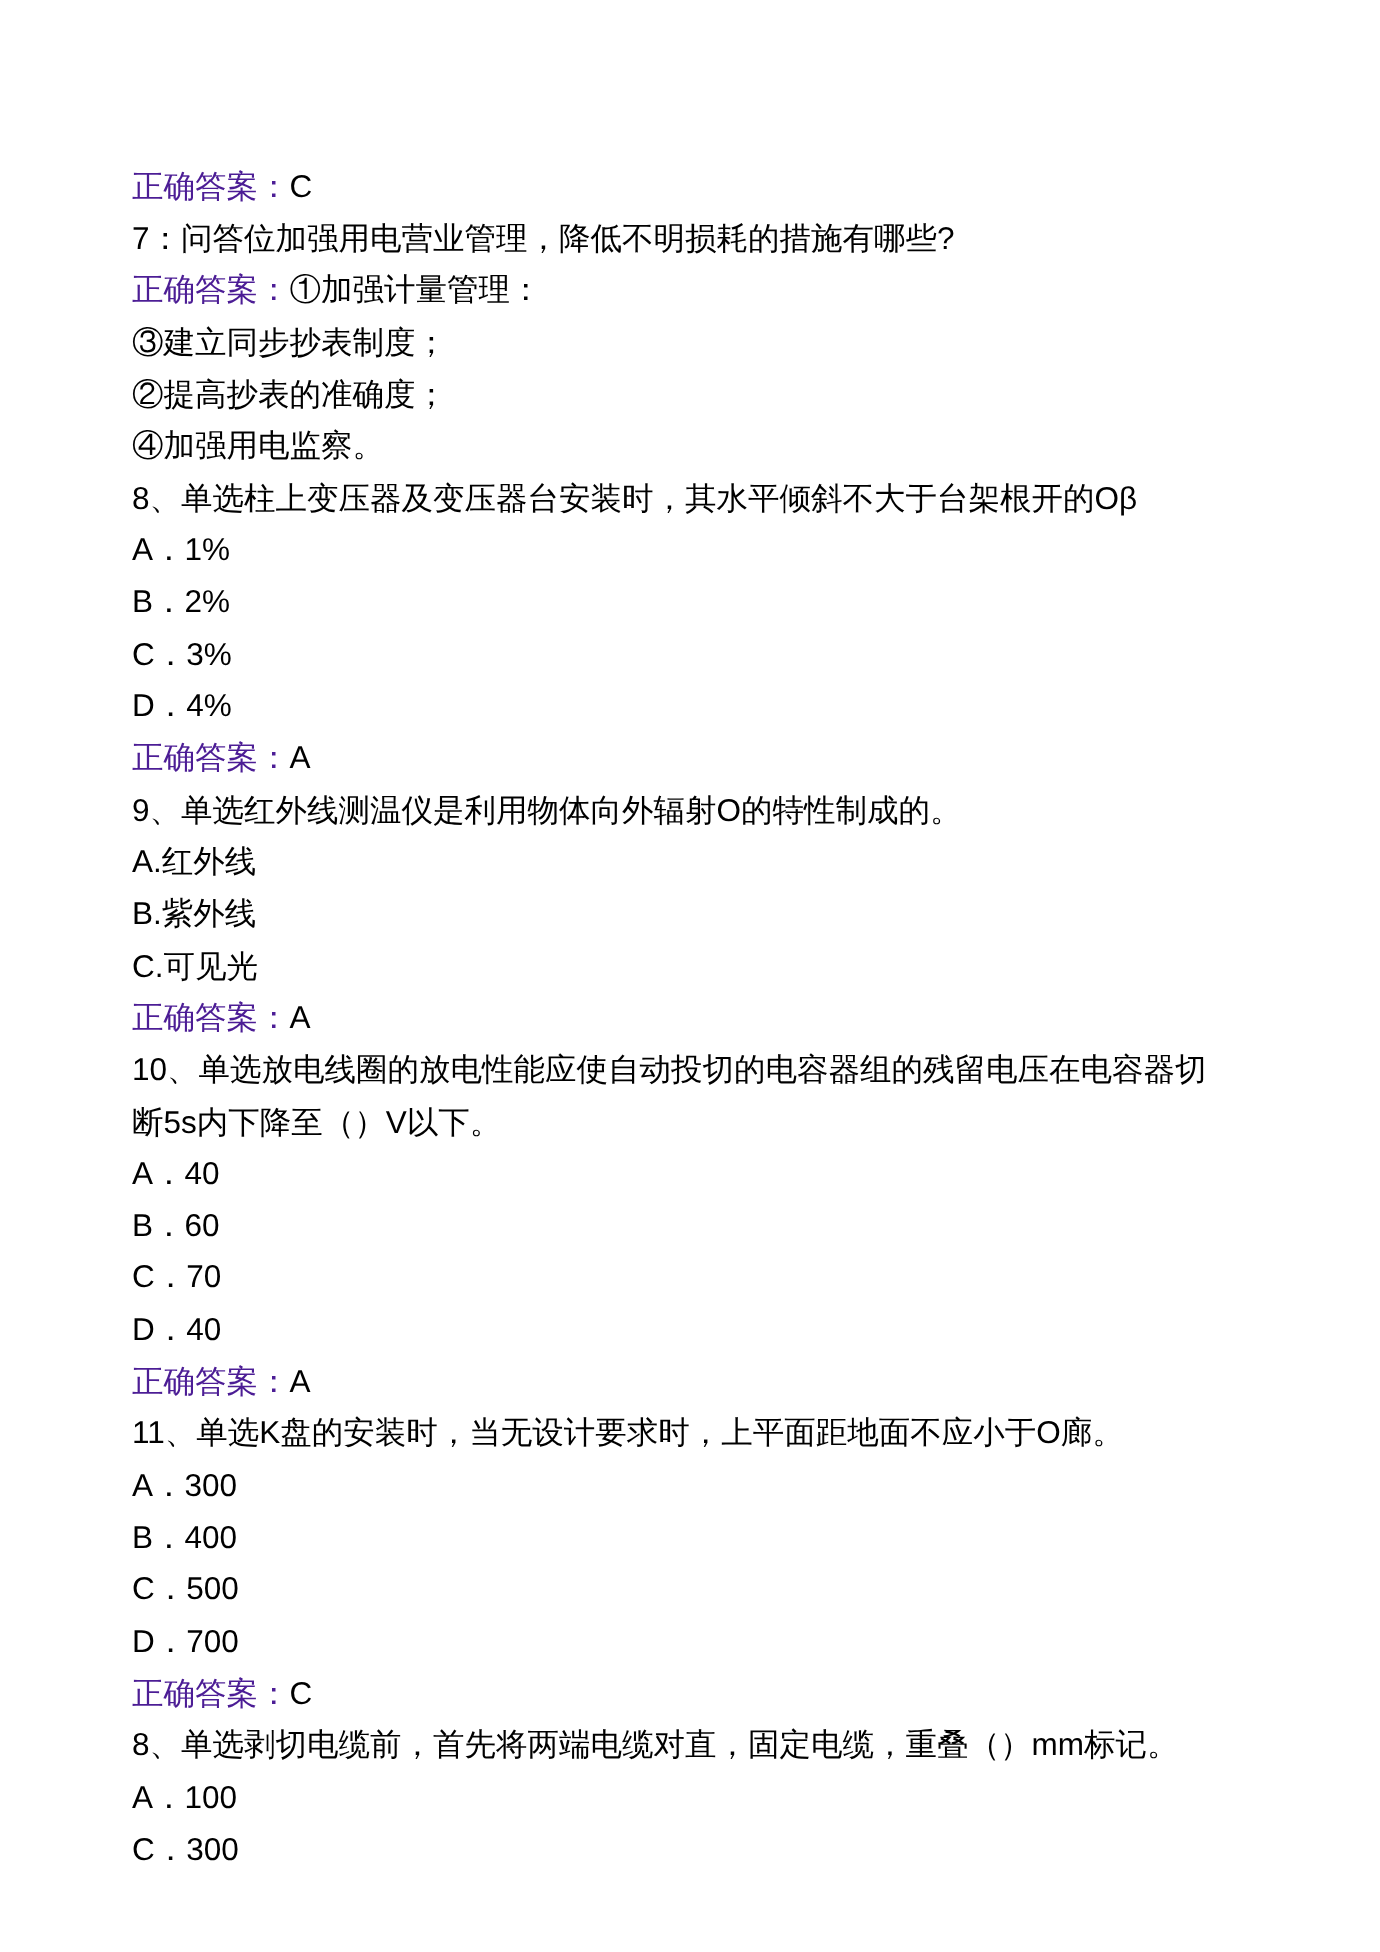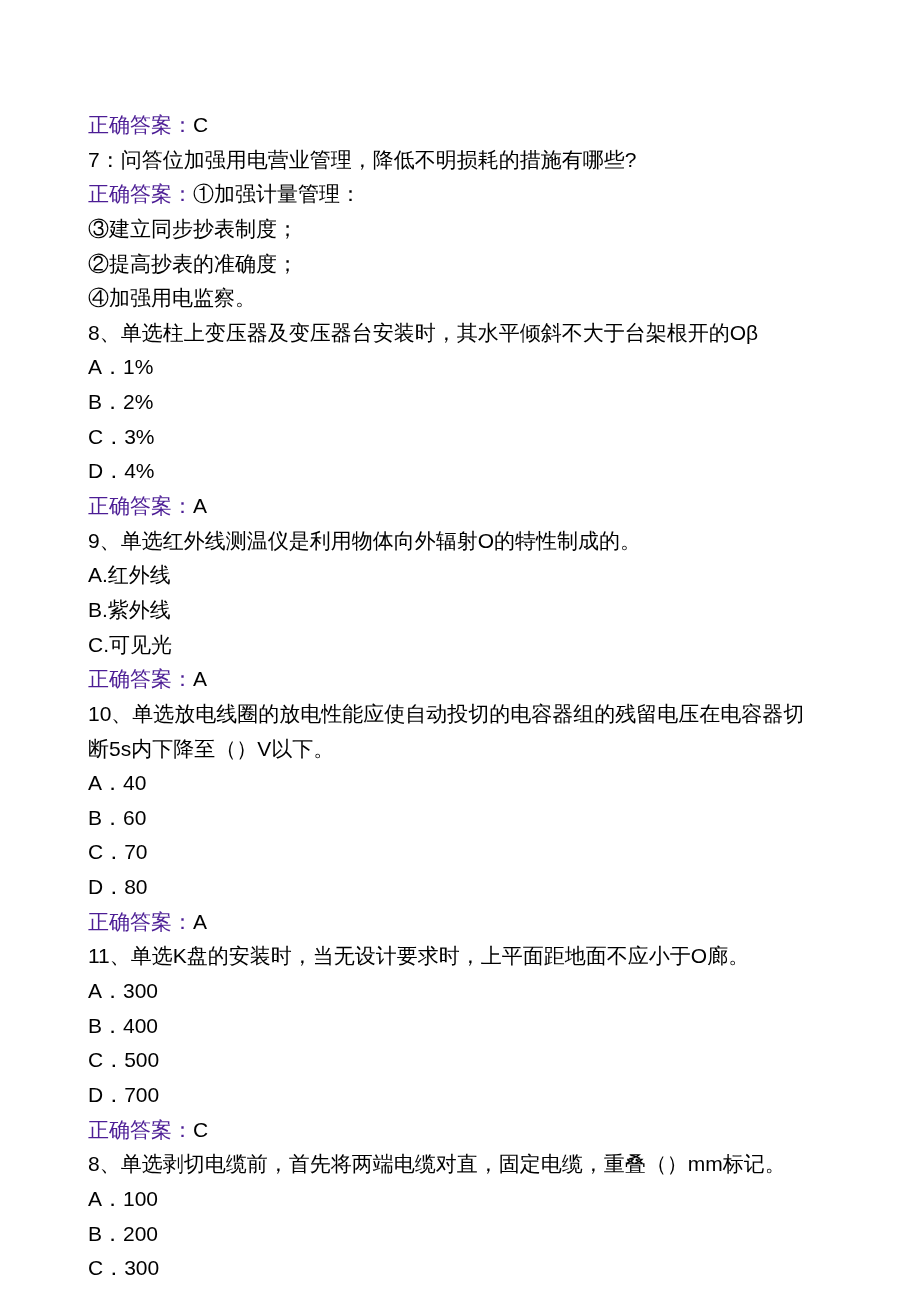--- a/index.html
+++ b/index.html
@@ -50,32 +50,31 @@
   <div class="line">C.可见光</div>
   <div class="line">
     <span class="answer-label">正确答案：</span><span>A</span>
   </div>
 
   <div class="line">10、单选放电线圈的放电性能应使自动投切的电容器组的残留电压在电容器切</div>
   <div class="line">断5s内下降至（）V以下。</div>
   <div class="line">A．40</div>
   <div class="line">B．60</div>
   <div class="line">C．70</div>
-  <div class="line">D．80</div>
+  <div class="line">D．40</div>
   <div class="line">
     <span class="answer-label">正确答案：</span><span>A</span>
   </div>
 
   <div class="line">11、单选K盘的安装时，当无设计要求时，上平面距地面不应小于O廊。</div>
   <div class="line">A．300</div>
   <div class="line">B．400</div>
   <div class="line">C．500</div>
   <div class="line">D．700</div>
   <div class="line">
     <span class="answer-label">正确答案：</span><span>C</span>
   </div>
 
   <div class="line">8、单选剥切电缆前，首先将两端电缆对直，固定电缆，重叠（）mm标记。</div>
   <div class="line">A．100</div>
-  <div class="line">B．200</div>
   <div class="line">C．300</div>
 
 </div>
 
 </body></html>

